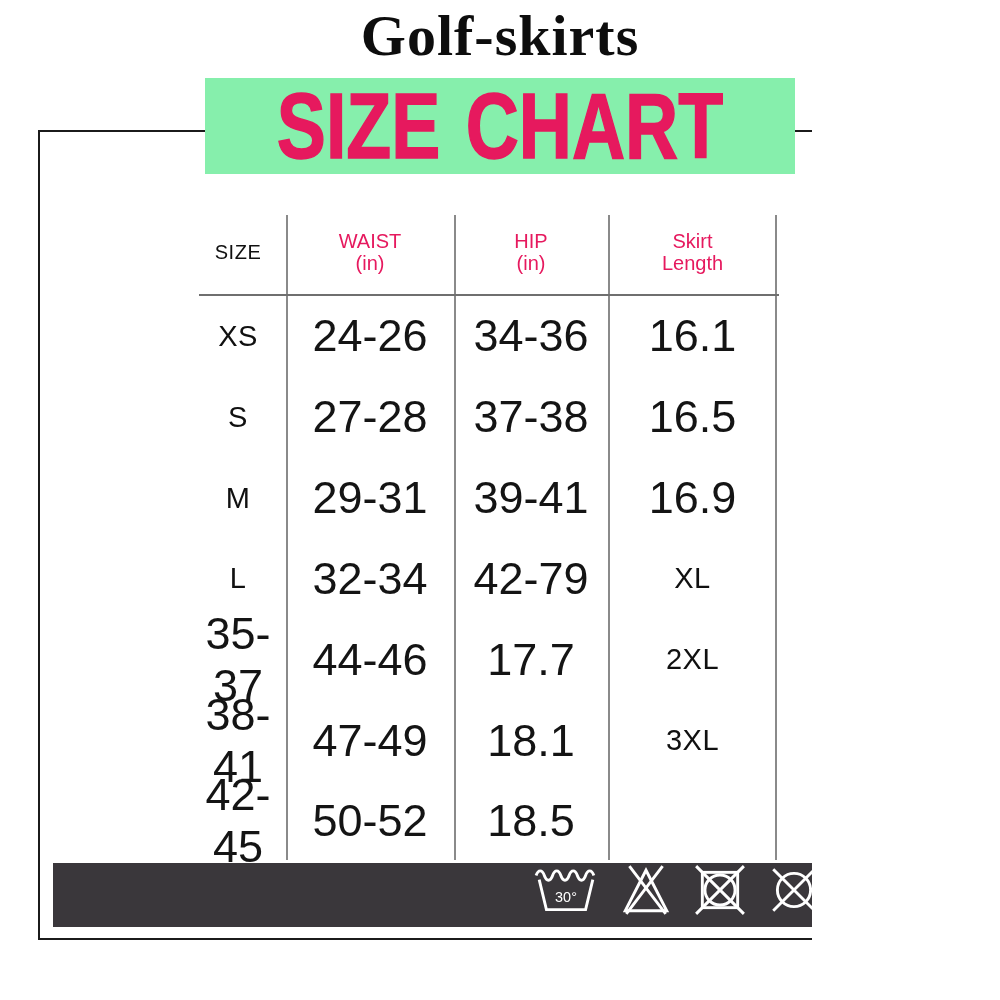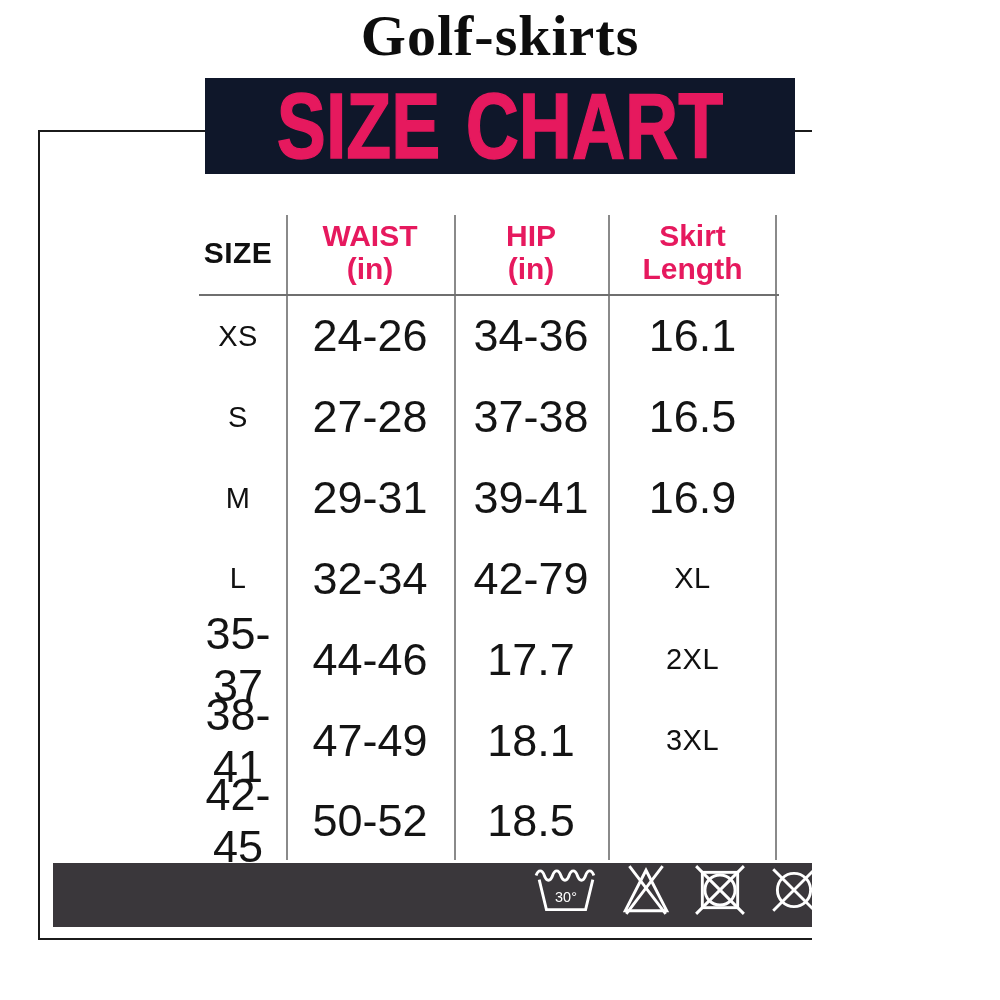--- a/index.html
+++ b/index.html
@@ -13,35 +13,35 @@
     position:absolute; top:2px; left:0; width:1000px; text-align:center;
     font-family:"Liberation Serif", serif; font-weight:700; font-size:58px; color:#0d0d0d;
     letter-spacing:1px;
   }
   .frame {
     position:absolute; left:38px; top:130px; width:916px; height:810px;
     border:2.5px solid var(--frame); background:transparent;
   }
   .size-chart {
     position:absolute; top:78px; left:500px; transform:translateX(-50%);
-    background:#0f172a; padding:0 16px; height:96px; line-height:96px; white-space:nowrap; z-index:2;
+    background:#86efac; padding:0 16px; height:96px; line-height:96px; white-space:nowrap; z-index:2;
   }
   .size-chart .txt {
     display:inline-block; transform:scaleX(0.8); transform-origin:center;
     font-size:92px; font-weight:800; color:var(--accent);
     letter-spacing:0px; word-spacing:6px; -webkit-text-stroke:1.5px var(--accent);
   }
   
   .table {
     position:absolute; left:190px; top:208px; width:587px; height:654px;
     display:grid; grid-template-columns:96px 168px 154px 169px;
     grid-template-rows:88px repeat(7, 80.85px); z-index:1;
   }
   .cell { display:flex; align-items:center; justify-content:center; text-align:center; }
-  .h { font-size:30px; line-height:1.1; color:var(--accent);font-weight:bold; }
+  .h { font-size:20px; line-height:1.1; color:var(--accent); }
   .h.black { color:#101010; letter-spacing:0.5px; }
   .sz { font-size:29px; color:#101010; letter-spacing:0.5px; }
   .val { font-size:45px; color:var(--ink); }
   .vline { position:absolute; width:1.5px; top:215px; height:645px; background:var(--grid); z-index:0; }
   .vl1 { left:286px; } .vl2 { left:454px; } .vl3 { left:608px; } .vl4 { left:775px; }
   .hrule { position:absolute; left:199px; top:294px; width:580px; height:2px; background:var(--rule); z-index:0; }
   
   .care-bar {
     position:absolute; left:53px; top:863px; width:884px; height:64px;
     background:var(--bar); display:flex; align-items:flex-start; justify-content:flex-end;

